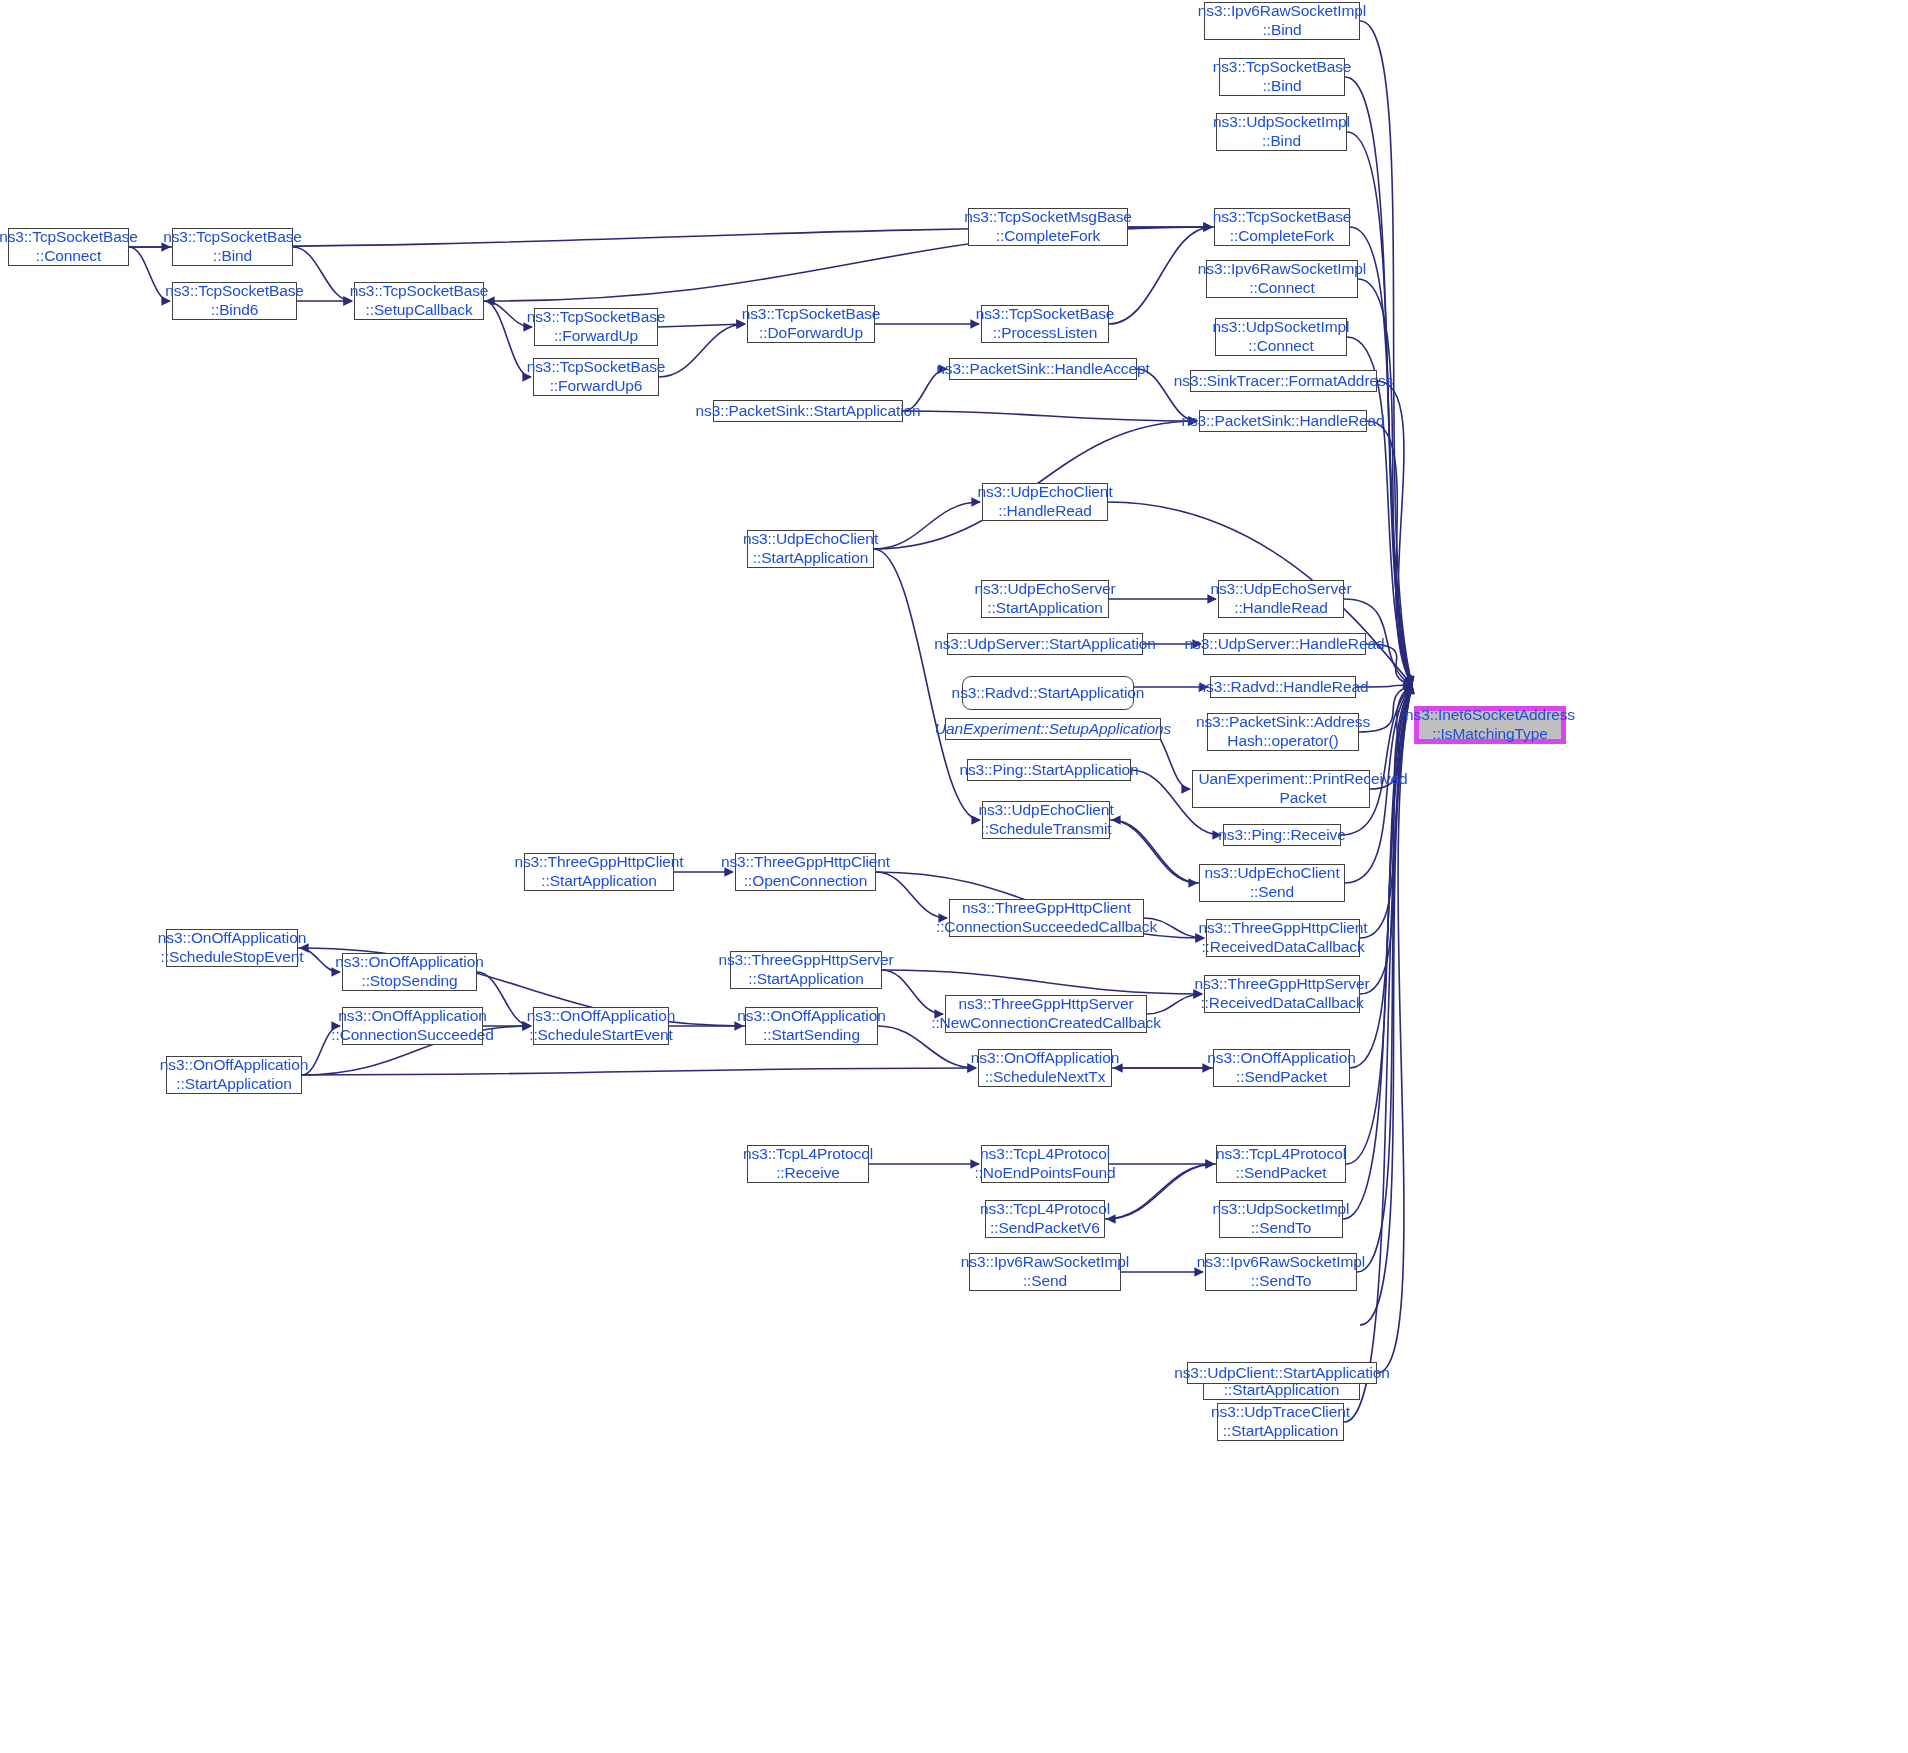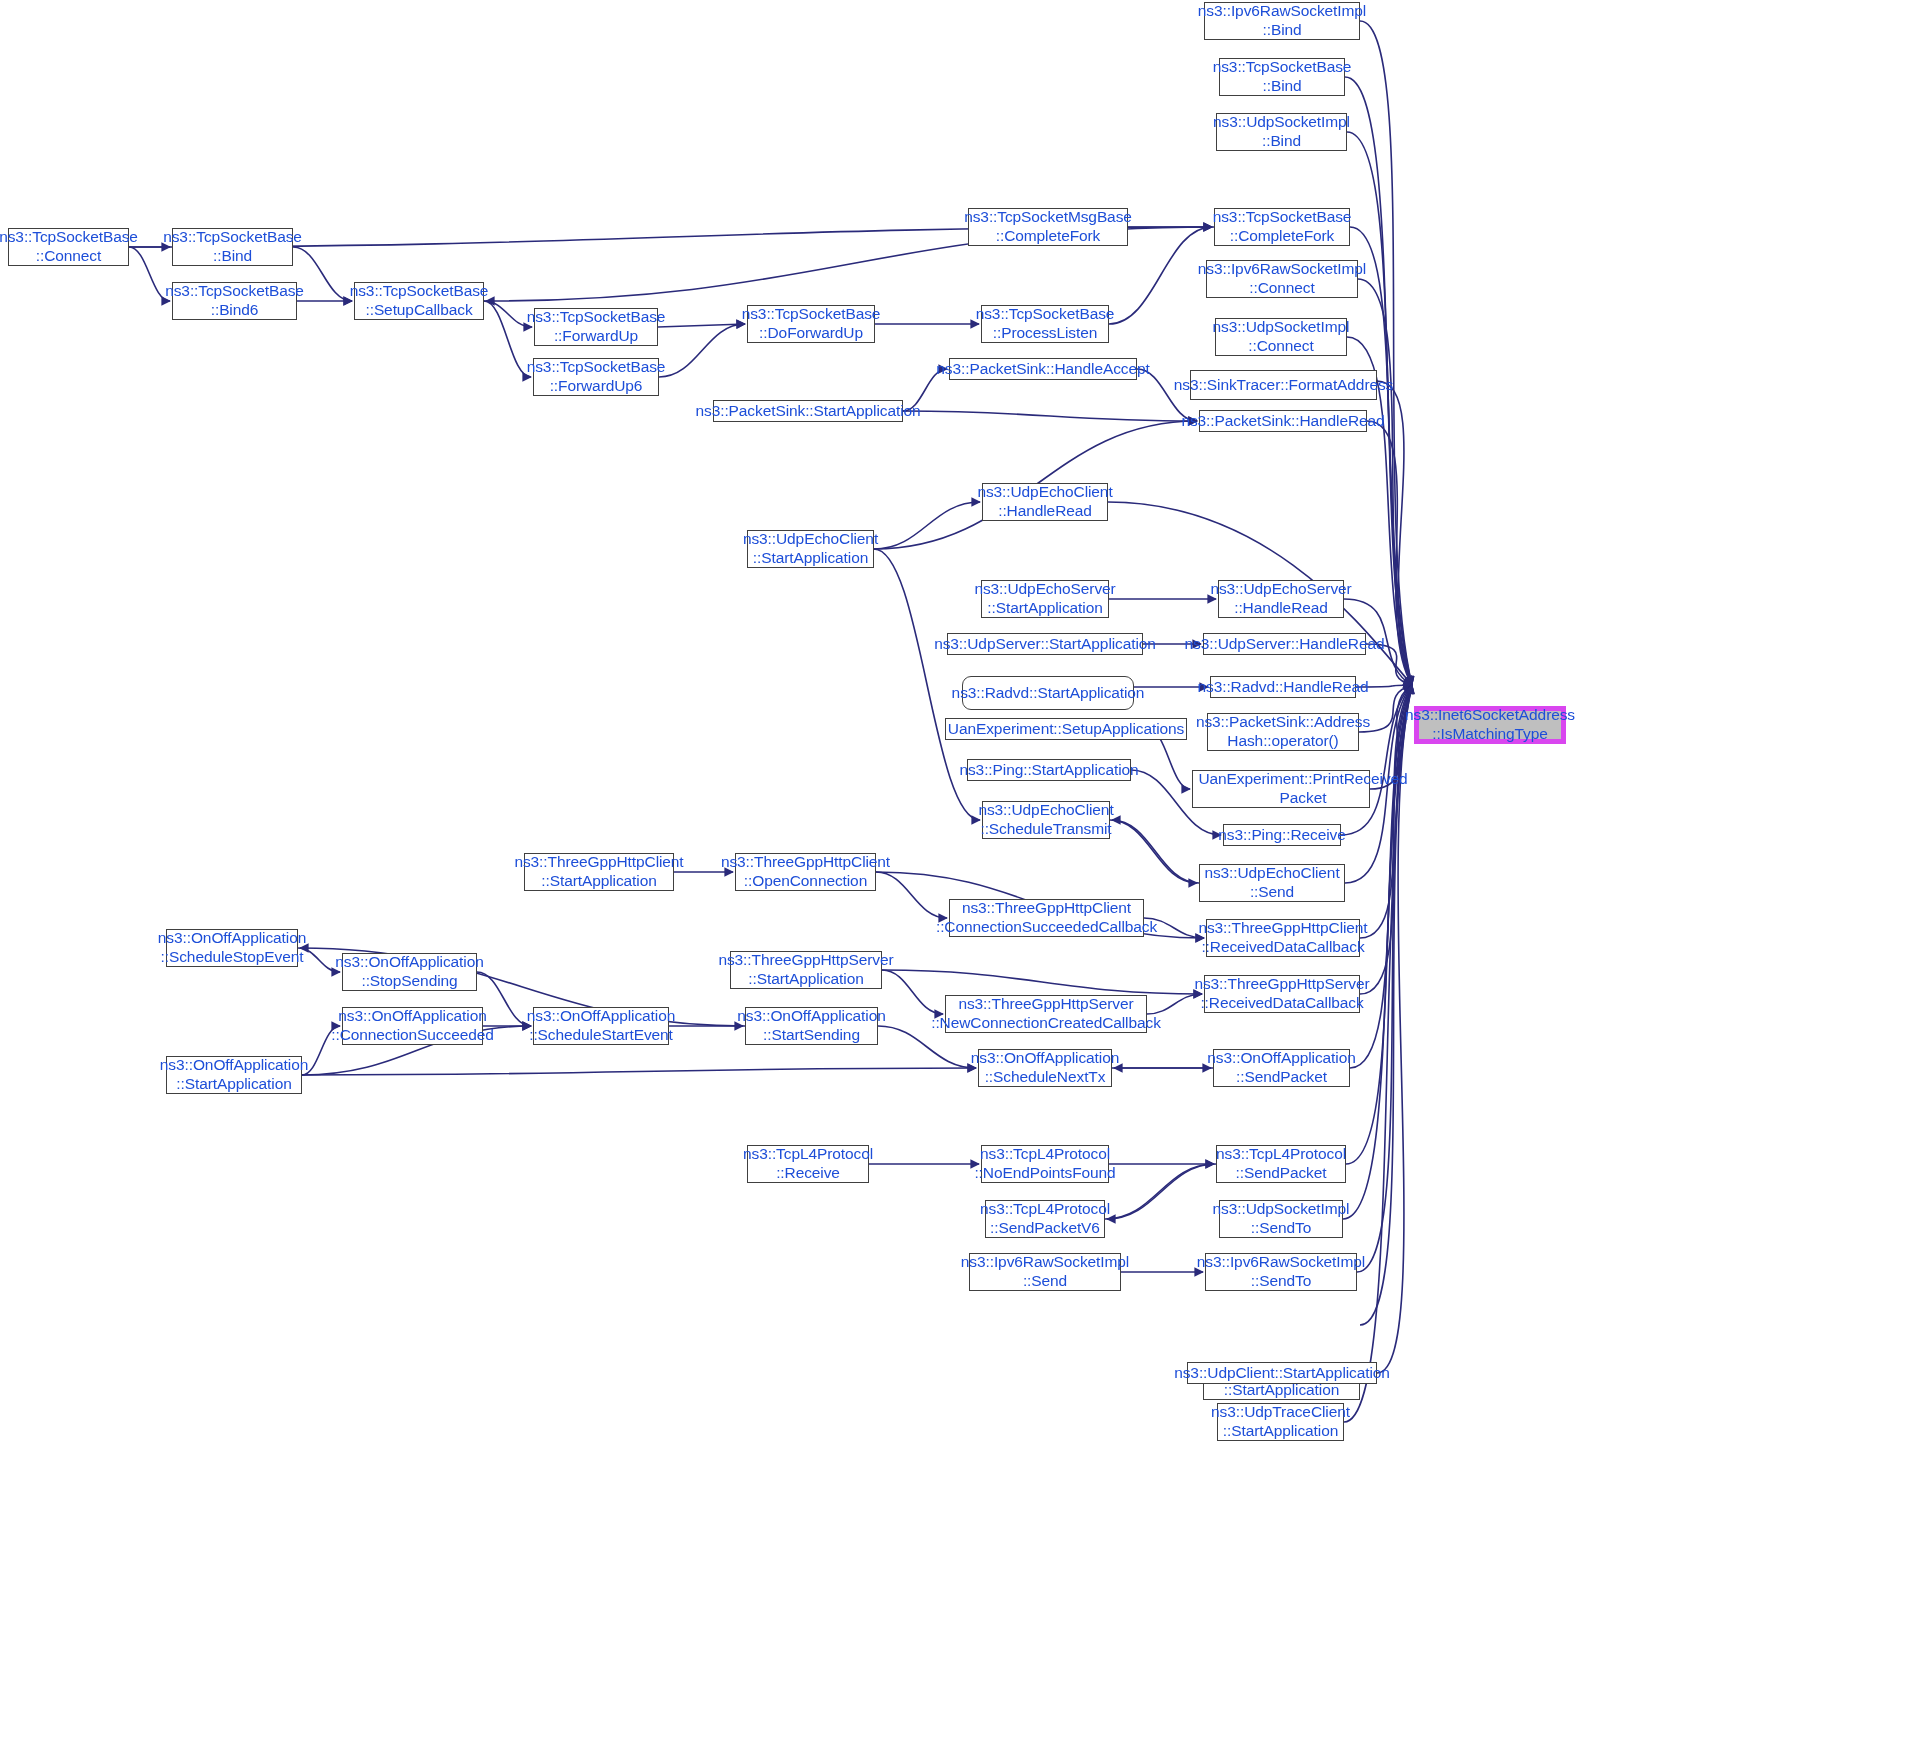--- a/index.html
+++ b/index.html
@@ -157,36 +157,36 @@
 ::Connect</div>
       <div class="node" style="left: 534px; top: 308px; width: 124px; height: 38px;">ns3::TcpSocketBase
 ::ForwardUp</div>
       <div class="node" style="left: 747px; top: 305px; width: 128px; height: 38px;">ns3::TcpSocketBase
 ::DoForwardUp</div>
       <div class="node" style="left: 981px; top: 305px; width: 128px; height: 38px;">ns3::TcpSocketBase
 ::ProcessListen</div>
       <div class="node" style="left: 533px; top: 358px; width: 126px; height: 38px;">ns3::TcpSocketBase
 ::ForwardUp6</div>
       <div class="node" style="left: 949px; top: 358px; width: 188px; height: 22px;">ns3::PacketSink::HandleAccept</div>
-      <div class="node" style="left: 1190px; top: 370px; width: 187px; height: 30px;">ns3::SinkTracer::FormatAddress</div>
+      <div class="node" style="left: 1190px; top: 370px; width: 187px; height: 22px;">ns3::SinkTracer::FormatAddress</div>
       <div class="node" style="left: 713px; top: 400px; width: 190px; height: 22px;">ns3::PacketSink::StartApplication</div>
       <div class="node" style="left: 1199px; top: 410px; width: 168px; height: 22px;">ns3::PacketSink::HandleRead</div>
       <div class="node" style="left: 982px; top: 483px; width: 126px; height: 38px;">ns3::UdpEchoClient
 ::HandleRead</div>
       <div class="node" style="left: 747px; top: 530px; width: 127px; height: 38px;">ns3::UdpEchoClient
 ::StartApplication</div>
       <div class="node" style="left: 981px; top: 580px; width: 128px; height: 38px;">ns3::UdpEchoServer
 ::StartApplication</div>
       <div class="node" style="left: 1218px; top: 580px; width: 126px; height: 38px;">ns3::UdpEchoServer
 ::HandleRead</div>
       <div class="node" style="left: 947px; top: 633px; width: 196px; height: 22px;">ns3::UdpServer::StartApplication</div>
       <div class="node" style="left: 1203px; top: 633px; width: 163px; height: 22px;">ns3::UdpServer::HandleRead</div>
       <div class="node" style="left: 962px; top: 676px; width: 172px; height: 34px; border-radius: 9px;">ns3::Radvd::StartApplication</div>
       <div class="node" style="left: 1210px; top: 676px; width: 146px; height: 22px;">ns3::Radvd::HandleRead</div>
-      <div class="node" style="left: 945px; top: 718px; width: 242px; height: 22px;">UanExperiment::SetupApplications</div>
+      <div class="node" style="left: 945px; top: 718px; width: 216px; height: 22px; font-style: italic;">UanExperiment::SetupApplications</div>
       <div class="node" style="left: 1207px; top: 713px; width: 152px; height: 38px;">ns3::PacketSink::Address
 Hash::operator()</div>
       <div class="node" style="left: 967px; top: 759px; width: 164px; height: 22px;">ns3::Ping::StartApplication</div>
       <div class="node" style="left: 1192px; top: 770px; width: 178px; height: 38px; padding-left: 48px;">UanExperiment::PrintReceived
 Packet</div>
       <div class="node" style="left: 982px; top: 801px; width: 128px; height: 38px;">ns3::UdpEchoClient
 ::ScheduleTransmit</div>
       <div class="node" style="left: 1223px; top: 824px; width: 118px; height: 22px;">ns3::Ping::Receive</div>
       <div class="node" style="left: 524px; top: 853px; width: 150px; height: 38px;">ns3::ThreeGppHttpClient
 ::StartApplication</div>

